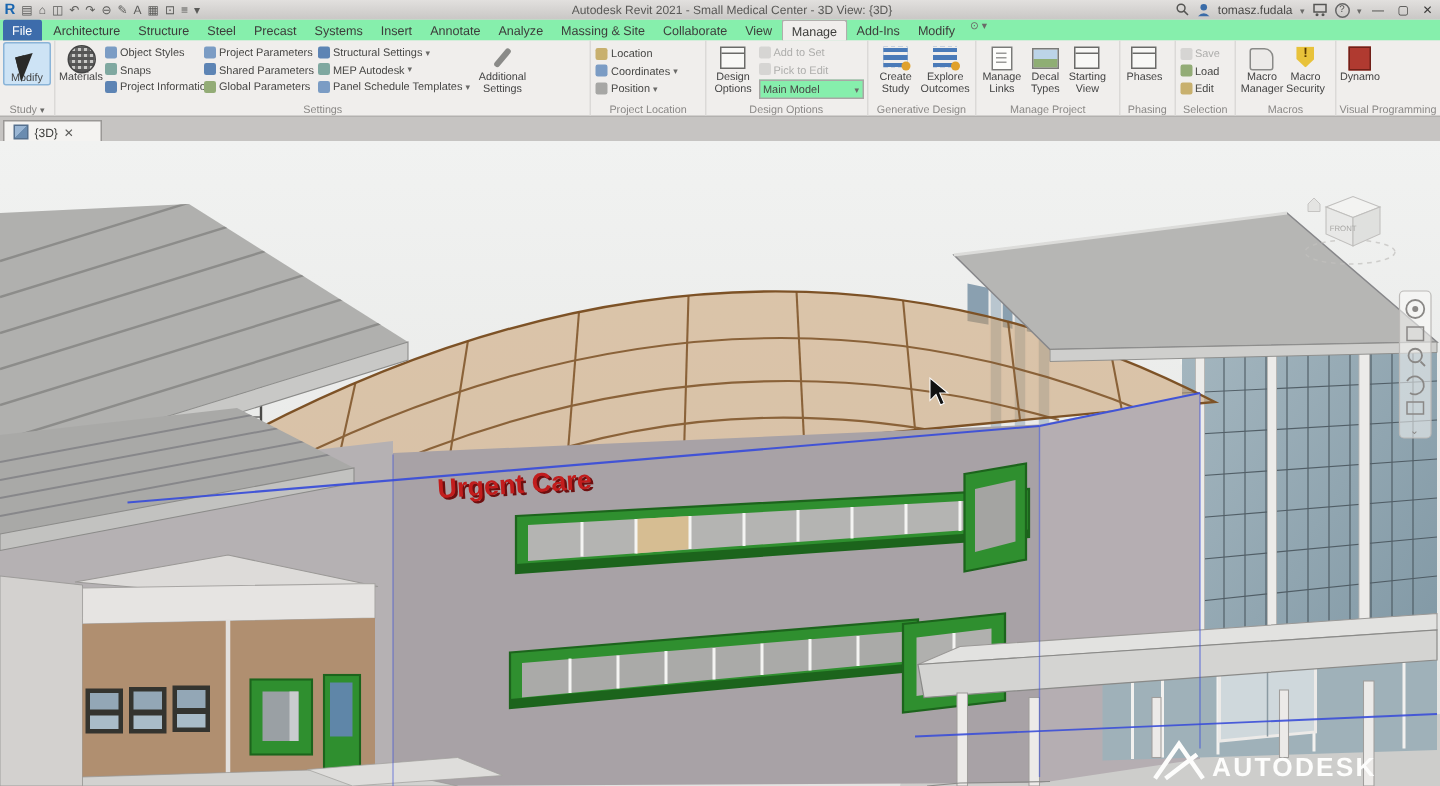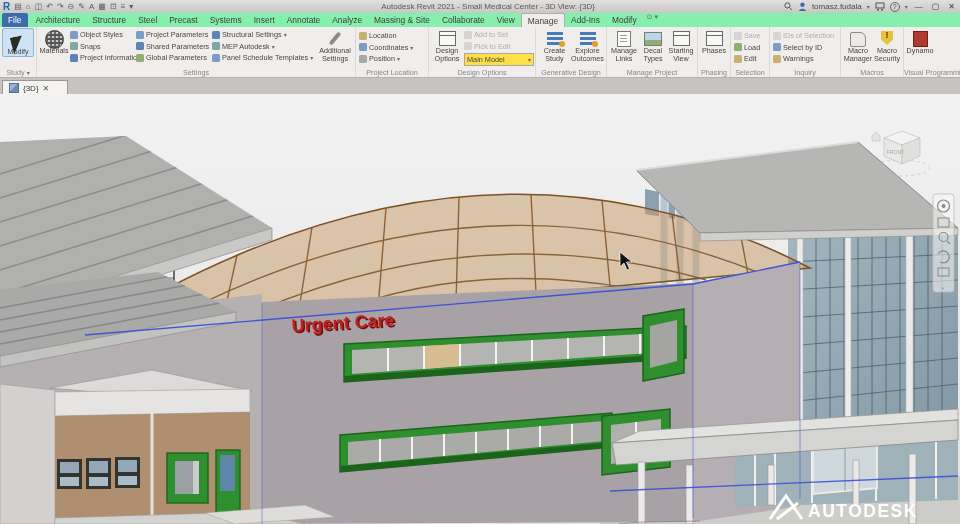--- a/index.html
+++ b/index.html
@@ -26,21 +26,21 @@
   .bigbtn.sel{background:#cde3f5;border:1px solid #8ab4d8;border-radius:2px;}
   .bigicon{width:18px;height:16px;margin:1px 0 1px;position:relative;flex:none;}
   .col{display:flex;flex-direction:column;justify-content:flex-start;margin:1px 1px 0 1px;}
   .srow{display:flex;align-items:center;gap:2px;font-size:7.3px;color:#474745;height:11.5px;white-space:nowrap;}
   .srow.dis{color:#aeaeac;}
   .srow.dis .sic{opacity:.35;}
   .sic{width:8px;height:8px;border-radius:1.5px;flex:none;display:inline-block;}
   .ic-b{background:#7b9cc4;}.ic-b2{background:#5d84b4;}.ic-t{background:#7fa8a0;}
   .ic-g{background:#93ac76;}.ic-gr{background:#a7a7a5;}.ic-y{background:#c8b06e;}
   .arr{font-size:6px;color:#6a6a68;}
-  .ddbox{display:flex;align-items:center;justify-content:space-between;border:1px solid #a9a7a5;background:#fde047;font-size:7.3px;color:#474745;height:11px;padding:0 2px;width:64px;margin-top:1px;}
+  .ddbox{display:flex;align-items:center;justify-content:space-between;border:1px solid #a9a7a5;background:#86efac;font-size:7.3px;color:#474745;height:11px;padding:0 2px;width:64px;margin-top:1px;}
   
   .icon-materials{width:17px;height:17px;border-radius:50%;background:
      repeating-linear-gradient(0deg,#555 0 2px,transparent 2px 4px),
      repeating-linear-gradient(90deg,#666 0 2px,#c9c9c7 2px 4px);border:1px solid #444;}
   .icon-wrench{width:4px;height:15px;background:#8a8a88;border-radius:2px;transform:rotate(40deg);margin:1px auto;}
   .icon-window{width:15px;height:13px;border:1.5px solid #6a6a68;background:#f8f8f6;margin:1px auto;position:relative;}
   .icon-window:before{content:"";position:absolute;left:0;right:0;top:3px;border-top:1.5px solid #6a6a68;}
   .icon-grid{width:16px;height:14px;margin:1px auto;background:
      repeating-linear-gradient(0deg,#4a7ab8 0 3px,#f0eeec 3px 5px),
      repeating-linear-gradient(90deg,#4a7ab8 0 3px,#f0eeec 3px 5px);position:relative;}
@@ -300,37 +300,20 @@
           <span>Load</span>
         </div>
       <div class="srow">
           <span class="sic ic-y"></span>
           <span>Edit</span>
         </div>
     </div>
     <div class="plabel">Selection</div>
   </div>
 
-  <div class="panel" style="width:70px;">
-    <div class="col" style="width:64px;margin-top:2px;">
-      <div class="srow dis">
-          <span class="sic ic-gr"></span>
-          <span>IDs of Selection</span>
-        </div>
-      <div class="srow">
-          <span class="sic ic-b"></span>
-          <span>Select by ID</span>
-        </div>
-      <div class="srow">
-          <span class="sic ic-y"></span>
-          <span>Warnings</span>
-        </div>
-    </div>
-    <div class="plabel">Inquiry</div>
-  </div>
 
   <div class="panel" style="width:62px;">
     <div class="bigbtn" style="width:30px;">
       <div class="bigicon">
           <div class="icon-scroll"></div>
         </div>
       <span>Macro Manager</span>
     </div>
     <div class="bigbtn" style="width:28px;">
       <div class="bigicon">

